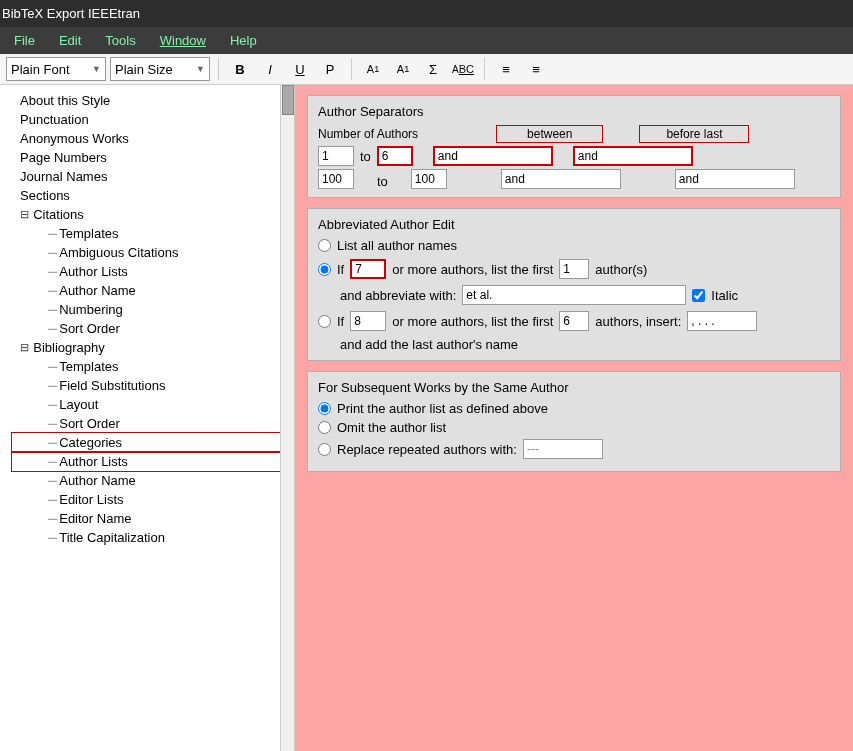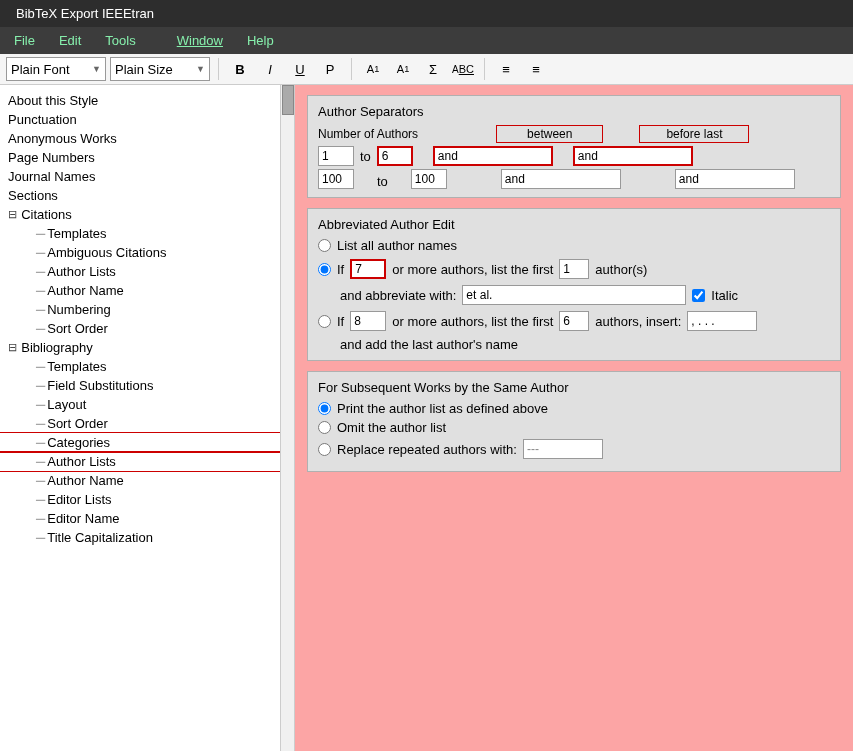--- a/index.html
+++ b/index.html
@@ -2,38 +2,38 @@
 <html><head>
   <meta charset="utf-8">
   <style>
     * { box-sizing: border-box; margin: 0; padding: 0; }
     body { font-family: 'Segoe UI', Arial, sans-serif; font-size: 13px; background: #f0f0f0; color: #000; }
 
     
     .title-bar {
       background: #2d2d2d;
       color: #fff;
-      padding: 6px 16px;
+      padding: 6px 2px;
       font-size: 13px;
     }
 
     
     .menu-bar {
       background: #3c3c3c;
       color: #86efac;
       display: flex;
       gap: 16px;
       padding: 4px 10px;
       font-size: 13px;
     }
     .menu-bar span {
       cursor: pointer;
       padding: 2px 4px;
     }
-    .menu-item-window { text-decoration: underline; margin-left: 17px; }
+    .menu-item-window { text-decoration: underline; }
 
     
     .toolbar {
       background: #f5f5f5;
       border-bottom: 1px solid #ccc;
       display: flex;
       align-items: center;
       padding: 3px 6px;
       gap: 4px;
     }
@@ -100,20 +100,21 @@
     }
     .sidebar ul {
       list-style: none;
       padding: 0;
     }
     .sidebar-item {
       padding: 2px 20px 2px 16px;
       cursor: pointer;
       white-space: nowrap;
       font-size: 13px;
+      margin-left: 12px;
     }
     .sidebar-item.level1 { padding-left: 8px; }
     .sidebar-item.level3 { padding-left: 36px; }
     .sidebar-item.has-tree { display: flex; align-items: center; gap: 2px; }
     .tree-icon { font-size: 11px; color: #444; margin-right: 2px; }
     .sidebar-item.selected { outline: 1px solid #cc0000; }
 
     
     .content {
       flex: 1;

